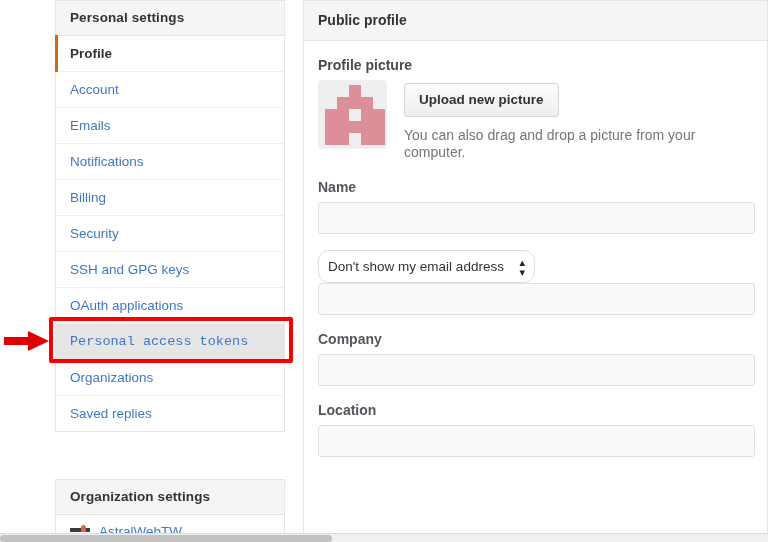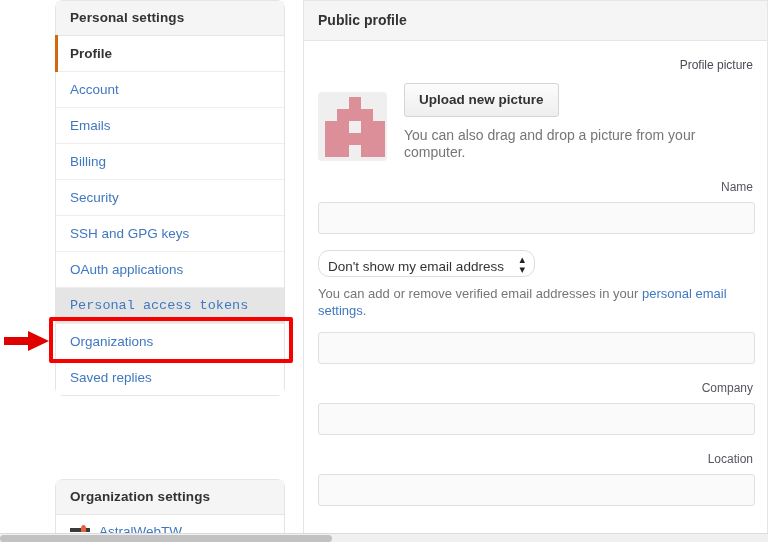--- a/index.html
+++ b/index.html
@@ -20,21 +20,21 @@
 
   
   #sidebar {
     position: absolute;
     left: 55px; top: 0px;
     width: 230px;
   }
   .card {
     background: #ffffff;
     border: 1px solid #e5e5e5;
-    border-radius: 8px;
+    border-radius: 0;
   }
   .card-header {
     padding: 9px 14px 10px 14px;
     background: #f5f5f5;
     border-bottom: 1px solid #e5e5e5;
     font-size: 13.5px;
     font-weight: bold;
     color: #333333;
     border-radius: 3px 3px 0 0;
     letter-spacing: 0.1px;
@@ -129,32 +129,31 @@
     background: #f5f5f5;
     border-bottom: 1px solid #e5e5e5;
     font-size: 14px;
     font-weight: bold;
     color: #333333;
   }
   #main-body {
     padding: 16px 14px 0 14px;
   }
   .field-label {
-    font-size: 12px;
-    font-weight: normal;
+    font-size: 14px;
+    font-weight: bold;
     color: #4a4a55;
     margin: 0 0 7px 0;
     line-height: 16px;
-    text-align: right;
   }
   .field-label.secondary { color: #56565f; }
 
   .pic-row {
     display: flex;
-    align-items: flex-end;
+    align-items: flex-start;
     margin-bottom: 18px;
   }
   #avatar {
     width: 69px; height: 69px;
     background: #efefef;
     border-radius: 4px;
     flex: 0 0 auto;
     position: relative;
     overflow: hidden;
   }
@@ -202,21 +201,21 @@
     color: #333333;
     background: #fafafa;
     border: 1px solid #e0e0e0;
     border-radius: 3px;
     outline: none;
     margin-bottom: 16px;
   }
   .select-box {
     position: relative;
     display: inline-block;
-    height: 27px;
+    height: 33px;
     padding: 7px 30px 7px 9px;
     font-size: 13.5px;
     color: #333333;
     background: #ffffff;
     border: 1px solid #dddddd;
     border-radius: 11px;
     cursor: pointer;
     line-height: 17px;
   }
   .select-box .arrows {
@@ -278,20 +277,23 @@
       <div class="card-header">Personal settings</div>
 
       <a class="menu-item selected">
         <span>Profile</span>
       </a>
       <a class="menu-item">
         <span>Account</span>
       </a>
       <a class="menu-item">
         <span>Emails</span>
+      </a>
+      <a class="menu-item">
+        <span>Notifications</span>
       </a>
       <a class="menu-item">
         <span>Billing</span>
       </a>
       <a class="menu-item">
         <span>Security</span>
       </a>
       <a class="menu-item">
         <span>SSH and GPG keys</span>
       </a>
@@ -370,23 +372,20 @@
 
       
       <div class="field-label secondary">Name</div>
       <input class="text-input" type="text" placeholder="" style="">
 
       
       <div class="select-box">
         <span>Don't show my email address</span>
         <span class="arrows">▴<br>▾</span>
       </div>
-      <div class="below-select-hint">
-        <span>You can add or remove verified email addresses in your </span><a>personal email settings</a><span>.</span>
-      </div>
 
       
       <input class="text-input" type="text" placeholder="" style="">
 
       
       <div class="field-label secondary">Company</div>
       <input class="text-input" type="text" placeholder="" style="">
 
       
       <div class="field-label secondary">Location</div>

